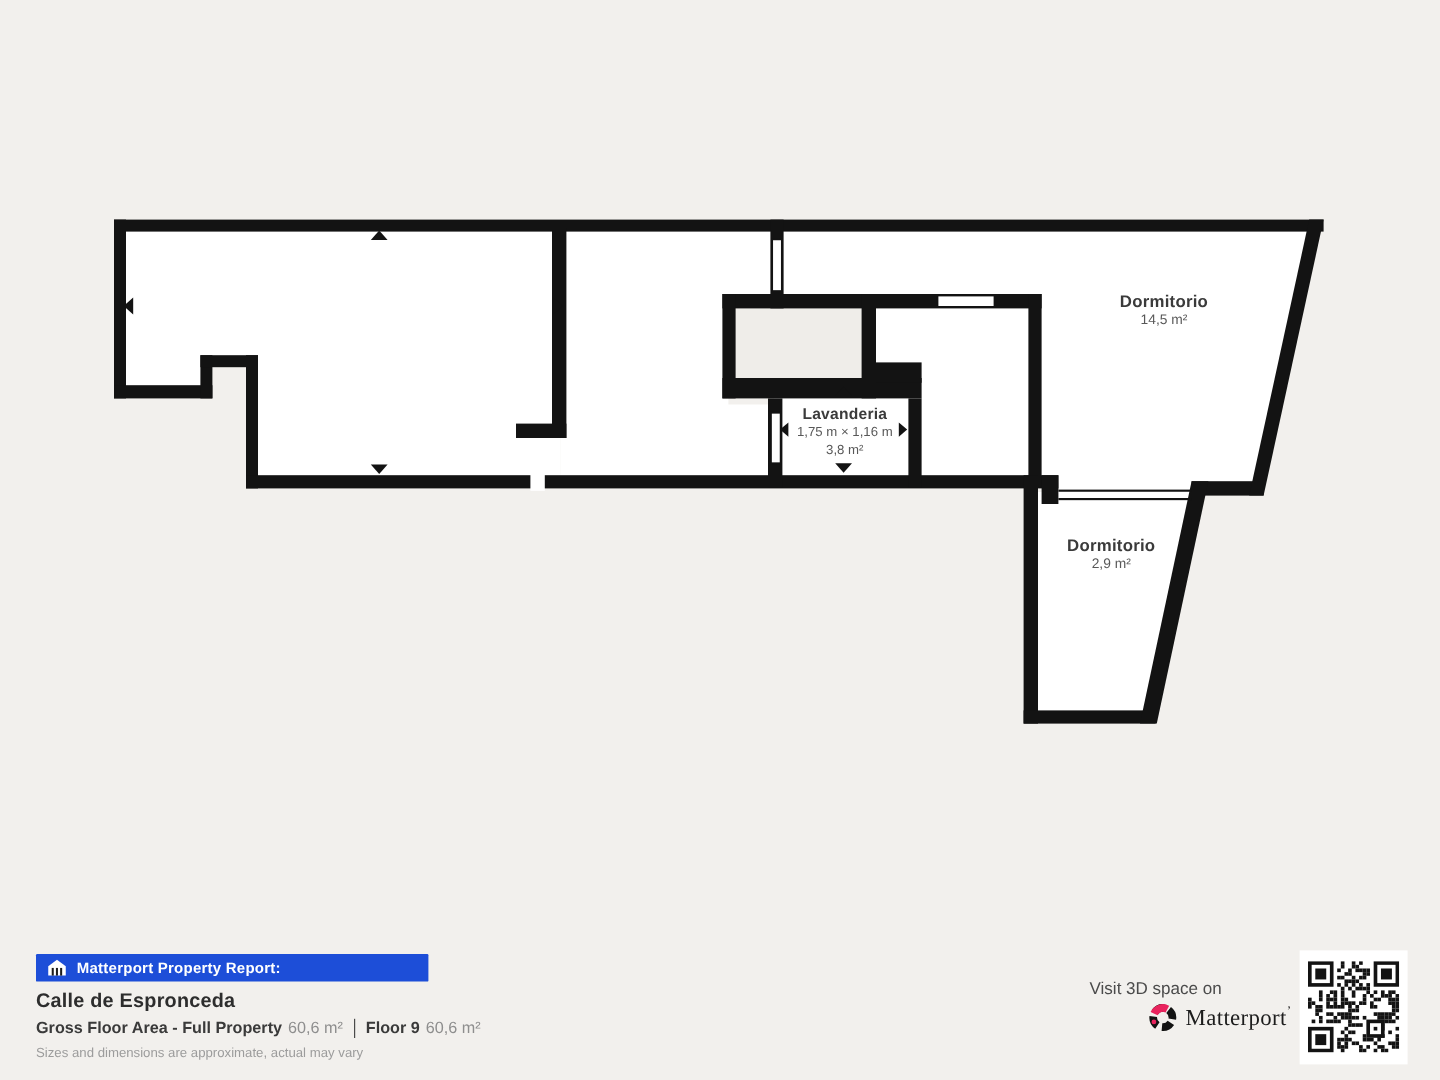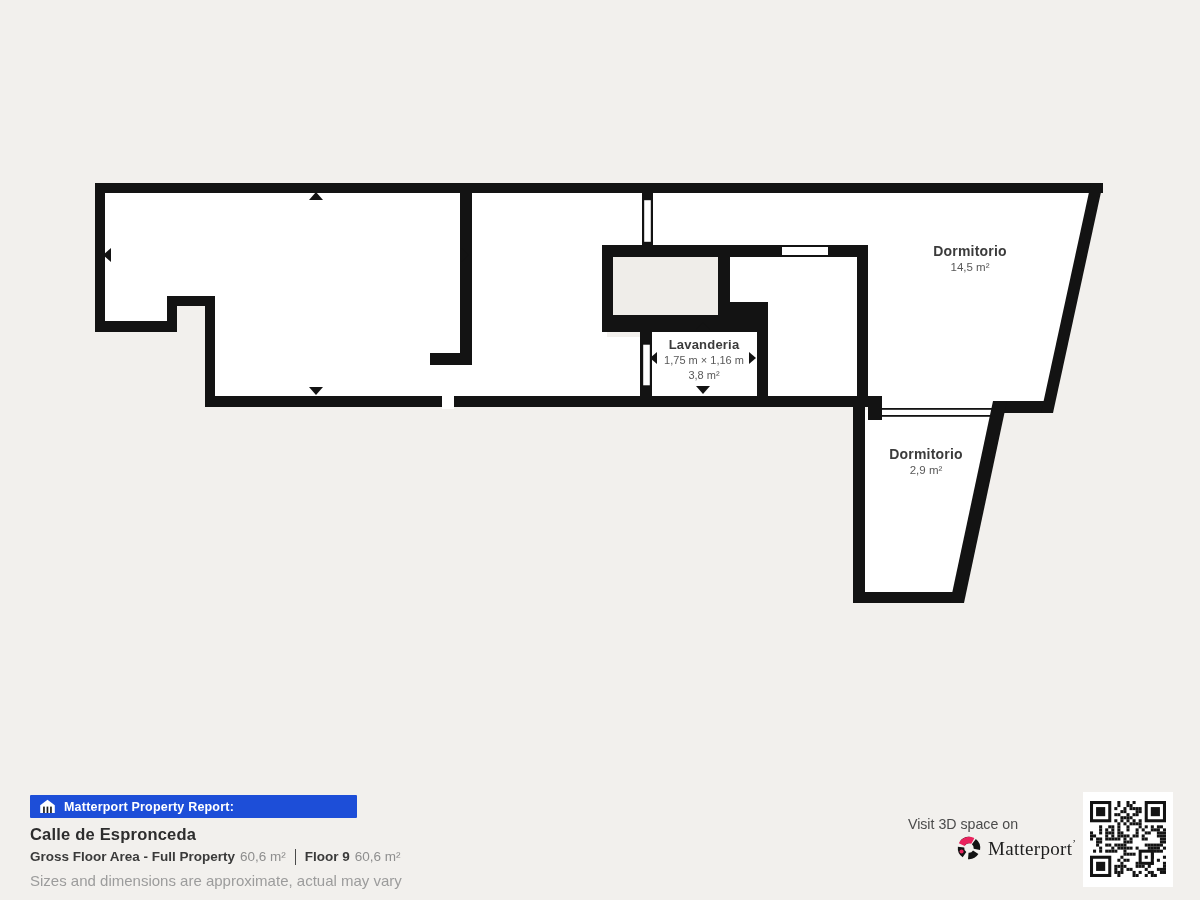--- a/index.html
+++ b/index.html
@@ -12,21 +12,21 @@
   .room-label .rs:empty{display:none;}
   
   .badge{position:absolute;left:30px;top:795px;width:327px;height:23px;background:#1d4ed8;
          display:flex;align-items:center;gap:8px;padding-left:9px;box-sizing:border-box;border-radius:1px;}
   .badge .badge-txt{color:#fff;font-size:12.5px;font-weight:bold;letter-spacing:.2px;}
   .prop-title{position:absolute;left:30px;top:825px;font-size:16.5px;font-weight:bold;color:#2d2d2d;letter-spacing:.2px;text-align:right;}
   .stats{position:absolute;left:30px;top:849px;display:flex;align-items:flex-start;font-size:13.5px;color:#3a3a3a;}
   .stats .b{font-weight:bold;color:#3a3a3a;}
   .stats .v{color:#8e8e8e;margin-left:5px;}
   .stats .sep{display:inline-block;width:0;height:16px;border-left:1.6px solid #4a4a4a;margin:0 9px;}
-  .disclaimer{position:absolute;left:30px;top:872px;font-size:15px;color:#9c9c9c;}
+  .disclaimer{position:absolute;left:30px;top:872px;font-size:11px;color:#9c9c9c;}
   
   .visit{position:absolute;left:896px;top:816px;width:134px;text-align:center;font-size:14.2px;color:#4b4b4b;}
   .brandrow{position:absolute;left:956px;top:835px;display:flex;align-items:center;gap:6px;}
   .brand-word{font-family:"Liberation Serif",serif;font-size:19px;color:#1d1d1d;letter-spacing:.3px;}
   .brand-tick{font-family:"Liberation Serif",serif;font-size:11px;color:#1d1d1d;vertical-align:8px;}
   .qr-card{position:absolute;left:1083px;top:792px;width:90px;height:95px;background:#ffffff;}
   .qr-card svg{position:absolute;left:7px;top:9px;}
 </style>
 </head>
 <body>

